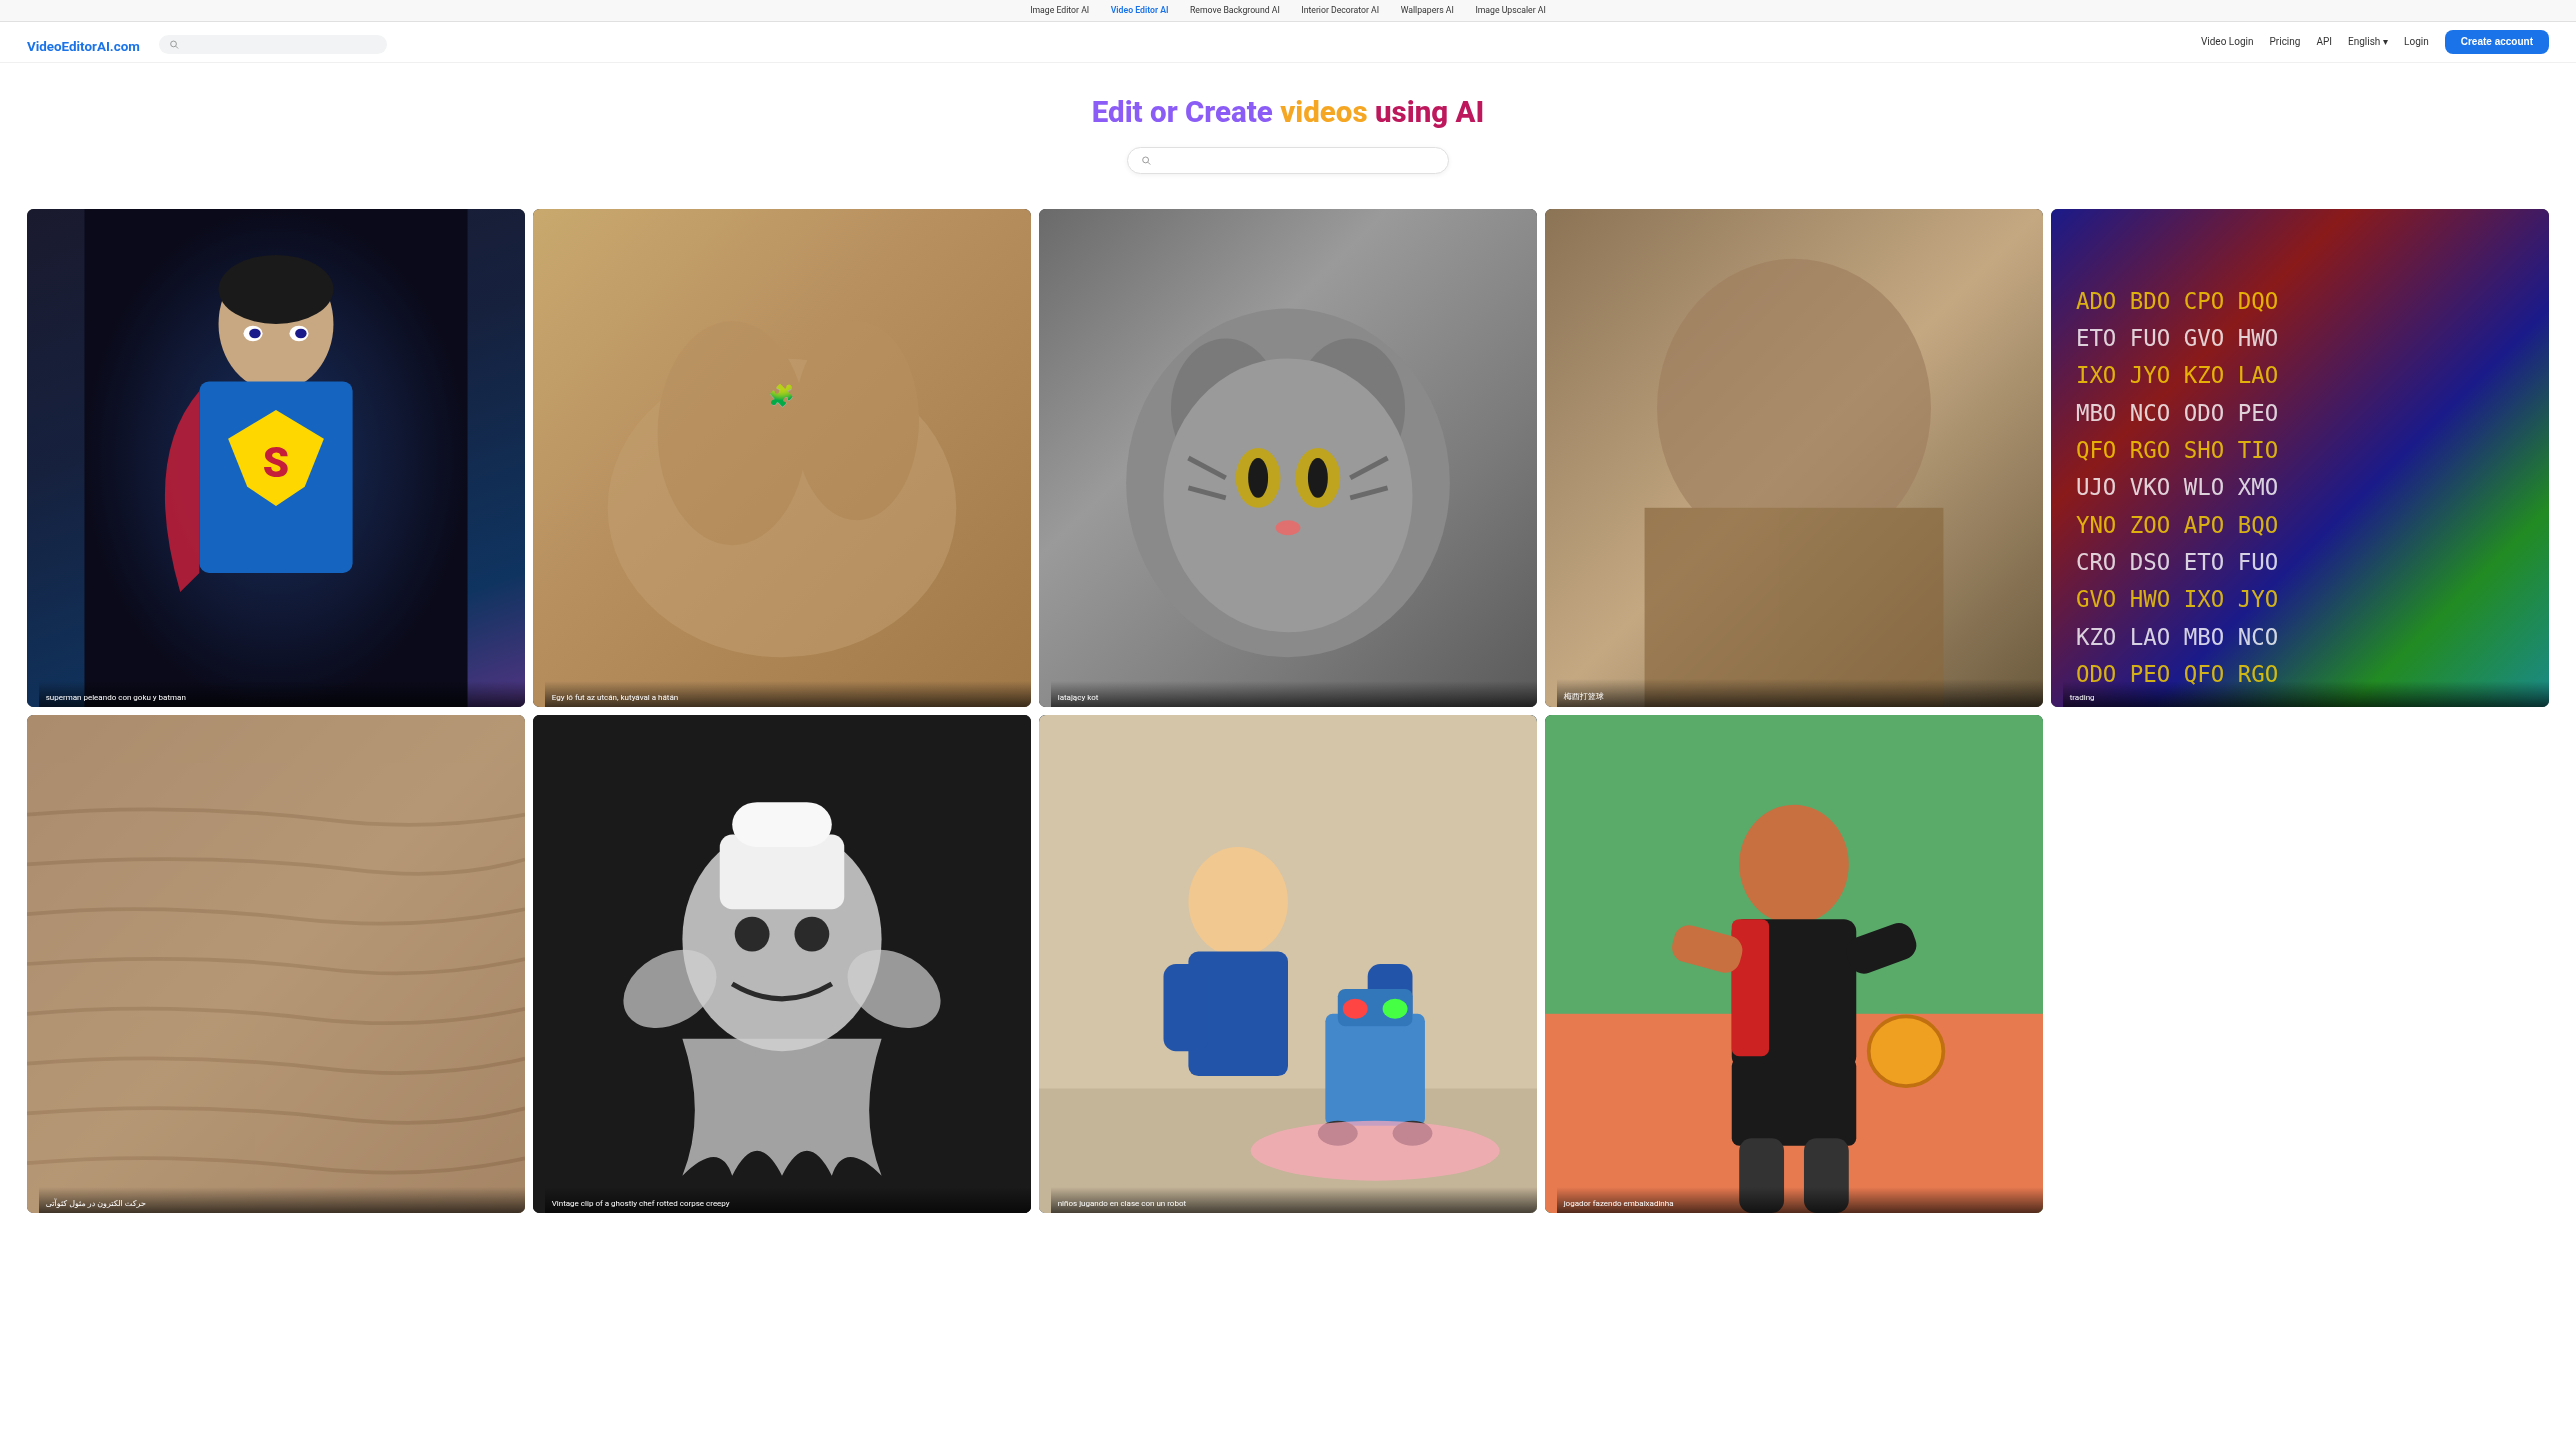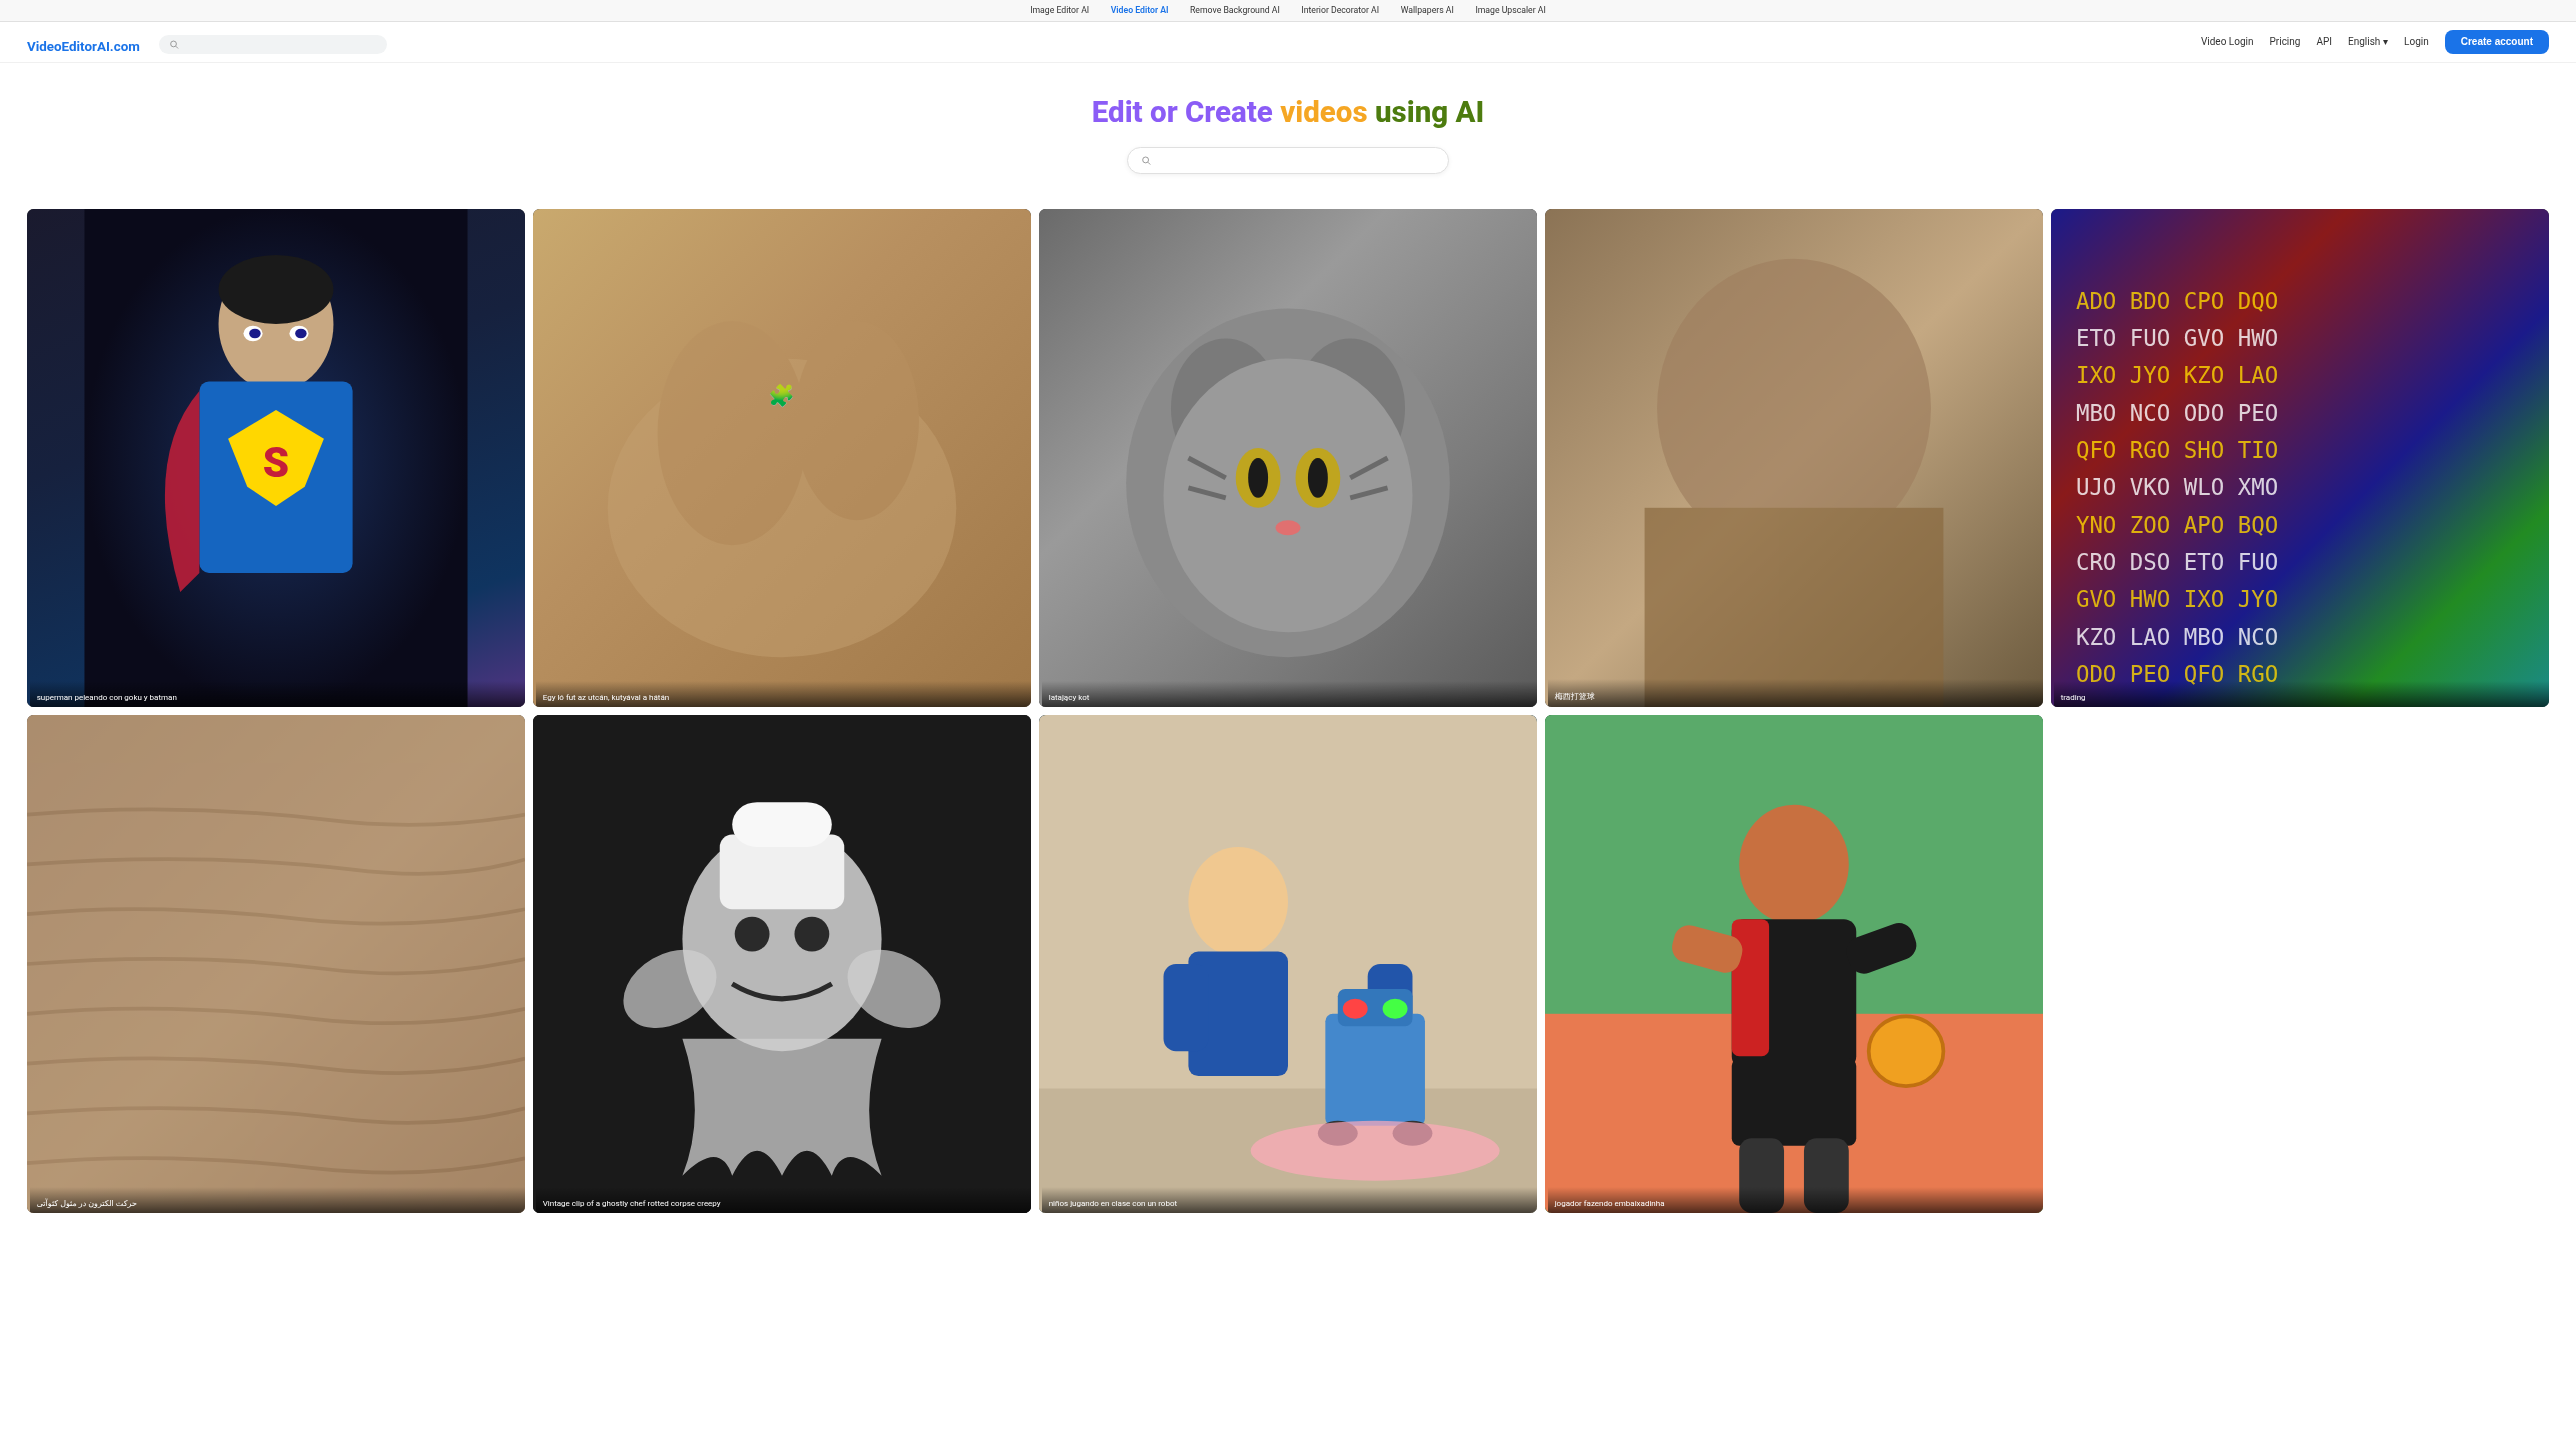--- a/index.html
+++ b/index.html
@@ -96,21 +96,21 @@
       padding: 32px 13.4px 16px;
     }
     .hero-title {
       font-size: 29.5px;
       font-weight: 800;
       line-height: 1.2;
       margin-bottom: 16px;
     }
     .hero-title .blue { color: #8b5cf6; }
     .hero-title .yellow { color: #f5a623; }
-    .hero-title .dark { color: #4d7c0f; }
+    .hero-title .dark { color: #be185d; }
 
     .hero-search-wrap {
       display: flex;
       align-items: center;
       background: #fff;
       border: 1.3px solid #e0e0e0;
       border-radius: 21.5px;
       padding: 6.7px 13.4px;
       max-width: 322px;
       margin: 0 auto 19px;
@@ -152,21 +152,21 @@
       position: relative;
       border-radius: 6.7px;
       overflow: hidden;
       aspect-ratio: 1 / 1;
       background: #222;
       cursor: pointer;
     }
     .video-label {
       position: absolute;
       bottom: 0;
-      left: 3px;
+      left: 12px;
       right: 0;
       background: linear-gradient(transparent, rgba(0,0,0,0.65));
       color: #fff;
       font-size: 8px;
       padding: 12px 6.7px 5.4px;
     }
 
     
     .superman-figure {
       width: 100%;

